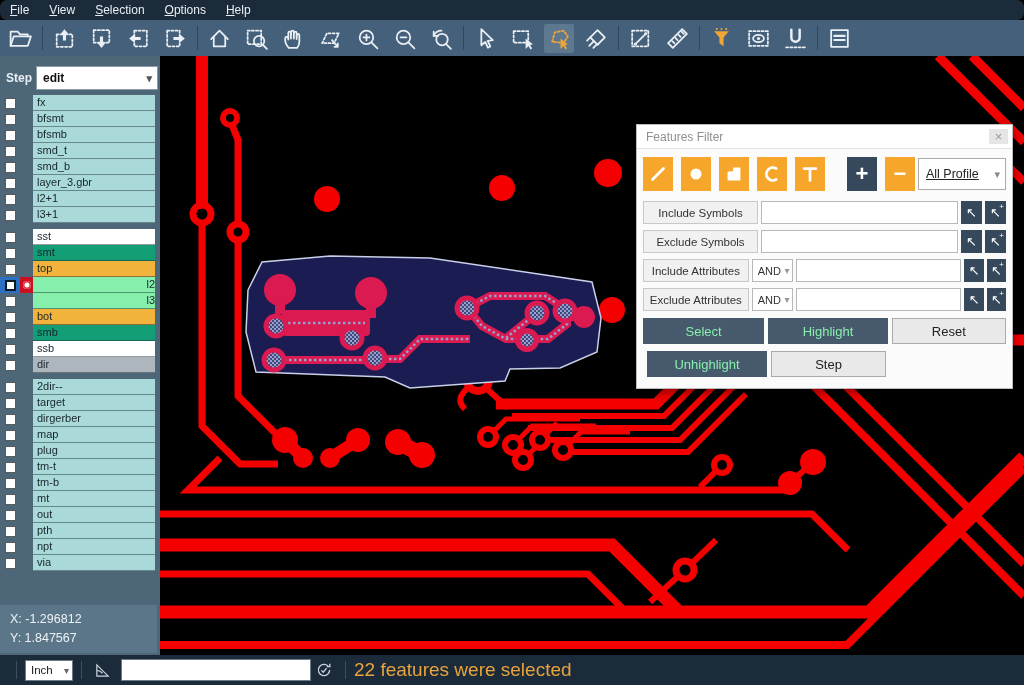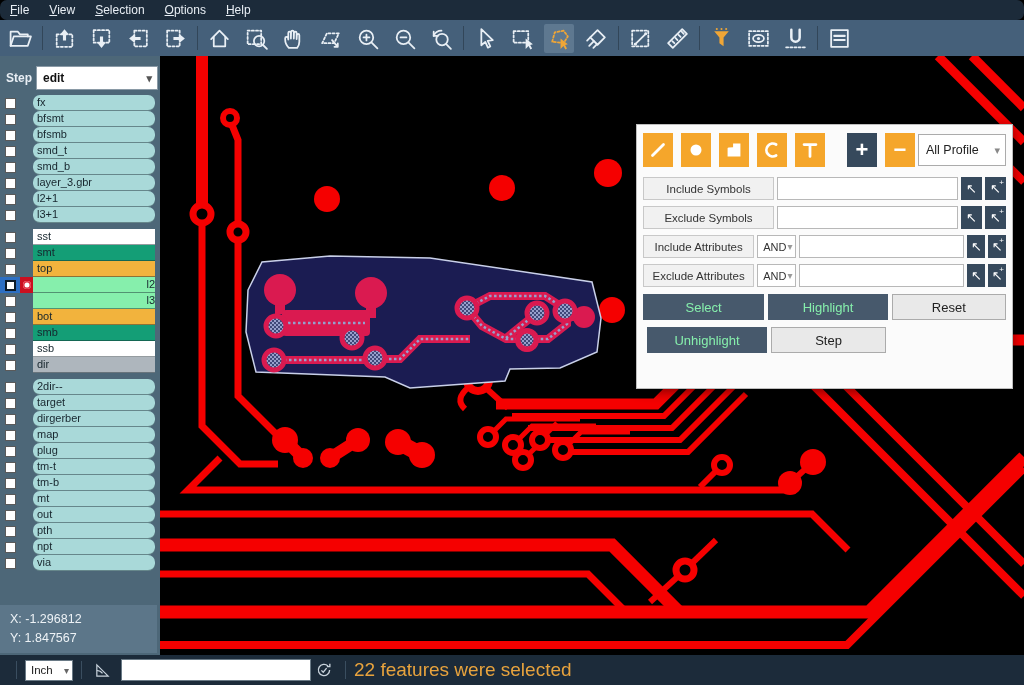--- a/index.html
+++ b/index.html
@@ -32,21 +32,21 @@
                  font-size:12px; color:#111; padding-left:6px; position:relative; }
   .step-select::after { content:"▾"; position:absolute; right:5px; color:#555; font-size:11px; }
   .layer-list { }
   .lrow { height:16px; display:flex; align-items:stretch; }
   .cb-col { width:20px; display:flex; align-items:center; justify-content:center; }
   .cb-box { width:11px; height:11px; background:#fff; border:1.5px solid #5a5a5a; }
   .ind-col { width:13px; display:flex; align-items:center; justify-content:center; }
   .name-cell { flex:1; margin-right:5px; font-size:11px; color:#17262e; padding-left:4px; line-height:15px;
                border-bottom:1px solid rgba(20,35,45,.45); position:relative; cursor:default; }
   .lgap { height:6px; }
-  .c-cyan  { background:#A9D9D9;border-radius:7px; }
+  .c-cyan  { background:#A9D9D9; }
   .c-white { background:#FFFFFF; }
   .c-green { background:#149E76; }
   .c-amber { background:#F2B33D; }
   .c-gold  { background:#86efac;text-align:right; }
   .c-gray  { background:#AEB6BD; }
   .lrow.sel .cb-col { background:#2D6FC2; }
   .lrow.sel .cb-box { border:2px solid #0D1A26; }
   .lrow.sel .ind-col { background:#CB1020; }
   .ind-dot { width:8px; height:8px; border-radius:50%; background:#fff; box-shadow:0 0 0 1.5px #e23040 inset; }
   .xy-panel { position:absolute; left:0; bottom:2px; width:157px; height:48px; background:#5C7689;
@@ -67,24 +67,24 @@
   .dlg-body { padding:8px 6px 0 6px; }
   .type-row { display:flex; align-items:center; margin:0 0 10px 0; }
   .type-btn { width:30px; height:34px; background:#F5A62B; margin-right:8px; display:flex; align-items:center;
               justify-content:center; color:#fff; }
   .type-btn svg { width:22px; height:22px; }
   .pm-btn { width:30px; height:34px; display:flex; align-items:center; justify-content:center;
             font-size:22px; font-weight:bold; color:#fff; }
   .pm-plus { background:#36495C; margin-left:14px; margin-right:8px; }
   .pm-minus { background:#F5A62B; }
   .profile-select { margin-left:auto; width:88px; height:32px; background:#fff; border:1px solid #ABABAB;
-                    display:flex; align-items:center; padding-left:7px; font-size:12.5px; color:#222; position:relative; }
+                    display:flex; align-items:center; padding-left:7px; font-size:12.5px; color:#222; position:relative;text-decoration:underline; }
   .profile-select::after { content:"▾"; position:absolute; right:5px; color:#888; font-size:11px; }
   .frow { display:flex; height:23px; margin-bottom:6px; }
-  .frow-label { width:131px; background:#F1F1F1; border:1px solid #C8C8C8; display:flex; align-items:center;
+  .frow-label { width:115px; background:#F1F1F1; border:1px solid #C8C8C8; display:flex; align-items:center;
                 justify-content:center; font-size:11.5px; color:#333; }
   .and-select { width:45px; margin-left:3px; background:#fff; border:1px solid #B8B8B8; display:flex;
                 align-items:center; font-size:11px; color:#333; padding-left:5px; position:relative; }
   .and-select::after { content:"▾"; position:absolute; right:3px; color:#999; font-size:10px; }
   .frow-input { flex:1; margin-left:3px; border:1px solid #B8B8B8; background:#fff; font-size:12px; padding:0 4px; }
   .arrow-btn { width:21px; margin-left:3px; background:#36495C; color:#fff; display:flex; align-items:center;
                justify-content:center; font-size:13px; position:relative; }
   .arrow-btn sup { font-size:8px; position:absolute; top:1px; right:2px; }
   .action-row { display:flex; margin-top:7px; }
   .act-btn { height:26px; display:flex; align-items:center; justify-content:center; font-size:13px; }
@@ -654,20 +654,24 @@
             <circle cx="307" cy="252" r="10"></circle>
             <circle cx="377" cy="257" r="10"></circle>
             <circle cx="405" cy="255" r="10"></circle>
             <circle cx="367" cy="284" r="9"></circle>
           </g>
         </g>
       </svg>
     </div>
 
     <div class="dialog">
+      <div class="dlg-title">
+        <span>Features Filter</span>
+        <span class="dlg-close"></span>
+      </div>
       <div class="dlg-body">
         <div class="type-row">
             <div class="type-btn">
               <svg viewBox="0 0 24 24" fill="none" stroke="currentColor" stroke-width="1.7" stroke-linecap="round" stroke-linejoin="round">
                 <path d="M6,18 L18,6" stroke-width="3"></path>
               </svg>
             </div>
             <div class="type-btn">
               <svg viewBox="0 0 24 24" fill="none" stroke="currentColor" stroke-width="1.7" stroke-linecap="round" stroke-linejoin="round">
                 <circle cx="12" cy="12" r="6" fill="currentColor" stroke="none"></circle>

